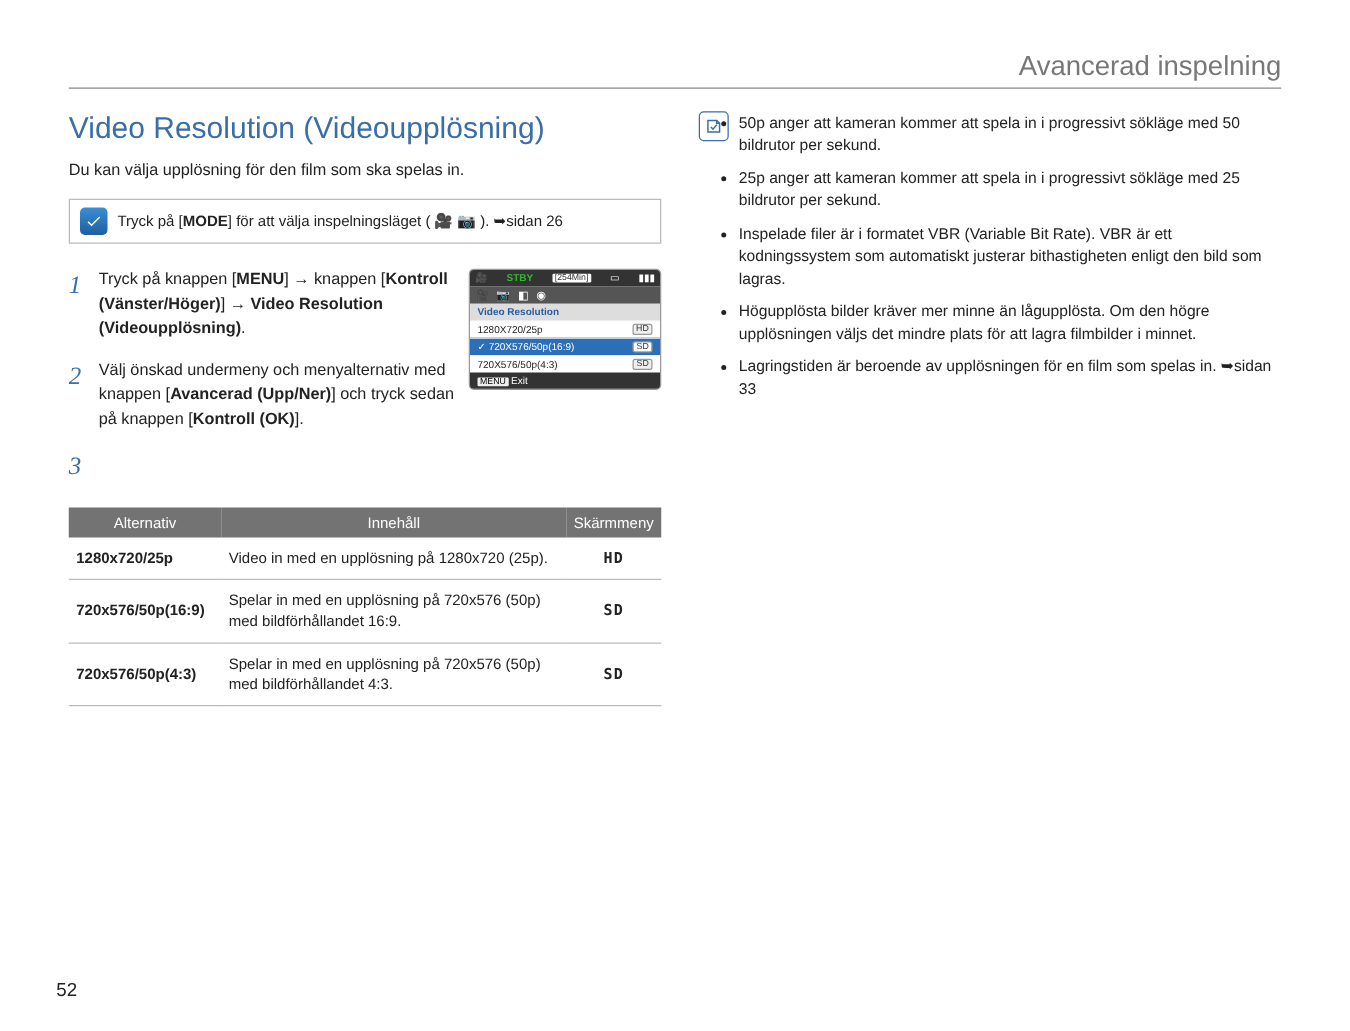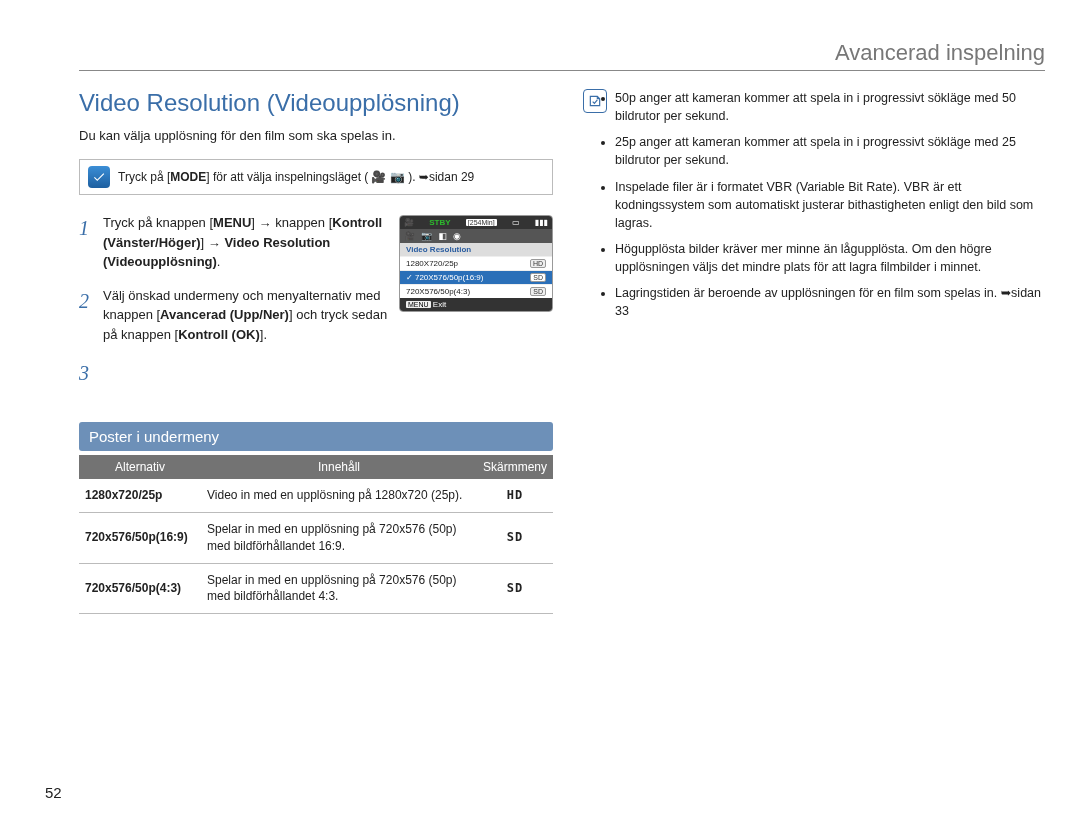--- a/index.html
+++ b/index.html
@@ -6,22 +6,21 @@
     margin: 0;
     padding: 0;
     font-family: Arial, Helvetica, sans-serif;
     background: #fff;
     color: #222;
     width: 1080px;
     height: 825px;
     position: relative;
   }
   .page {
-    padding: 40px 35px 30px 55px;
-    margin-left: 24px;
+    padding: 40px 55px 30px 55px;
   }
   .header-line {
     border-bottom: 1px solid #888;
     padding-bottom: 4px;
     margin-bottom: 18px;
     text-align: right;
   }
   .header-line span {
     font-size: 22px;
     color: #777;
@@ -163,21 +162,21 @@
       <h1 class="section-title">Video Resolution (Videoupplösning)</h1>
       <div class="intro">Du kan välja upplösning för den film som ska spelas in.</div>
 
       <div class="tip-box">
         <div class="tip-icon">
           <svg width="14" height="14" viewBox="0 0 24 24" fill="#fff">
               <path d="M9 16.2 4.8 12l-1.4 1.4L9 19 21 7l-1.4-1.4z"></path>
             </svg>
         </div>
         <div>
-          <span>Tryck på [</span><b>MODE</b><span>] för att välja inspelningsläget ( 🎥 📷 ). ➥sidan 29</span>
+          <span>Tryck på [</span><b>MODE</b><span>] för att välja inspelningsläget ( 🎥 📷 ). ➥sidan 26</span>
         </div>
       </div>
 
       <div class="lcd-box">
         <div class="lcd-top">
           <span>🎥</span>
           <span class="stby">STBY</span>
           <span class="time">[254Min]</span>
           <span>▭</span>
           <span>▮▮▮</span>
@@ -216,21 +215,20 @@
           <div class="step-num">2</div>
           <div class="step-text">Välj önskad undermeny och menyalternativ med knappen [<b>Avancerad (Upp/Ner)</b>] och tryck sedan på knappen [<b>Kontroll (OK)</b>].</div>
         </div>
         <div class="step-row">
           <div class="step-num">3</div>
         </div>
       </div>
 
       <div style="clear:both"></div>
 
-      <div class="subsection-bar">Poster i undermeny</div>
 
       <table class="sub">
         <thead>
           <tr>
             <th>Alternativ</th>
             <th>Innehåll</th>
             <th>Skärmmeny</th>
           </tr>
         </thead>
         <tbody>

